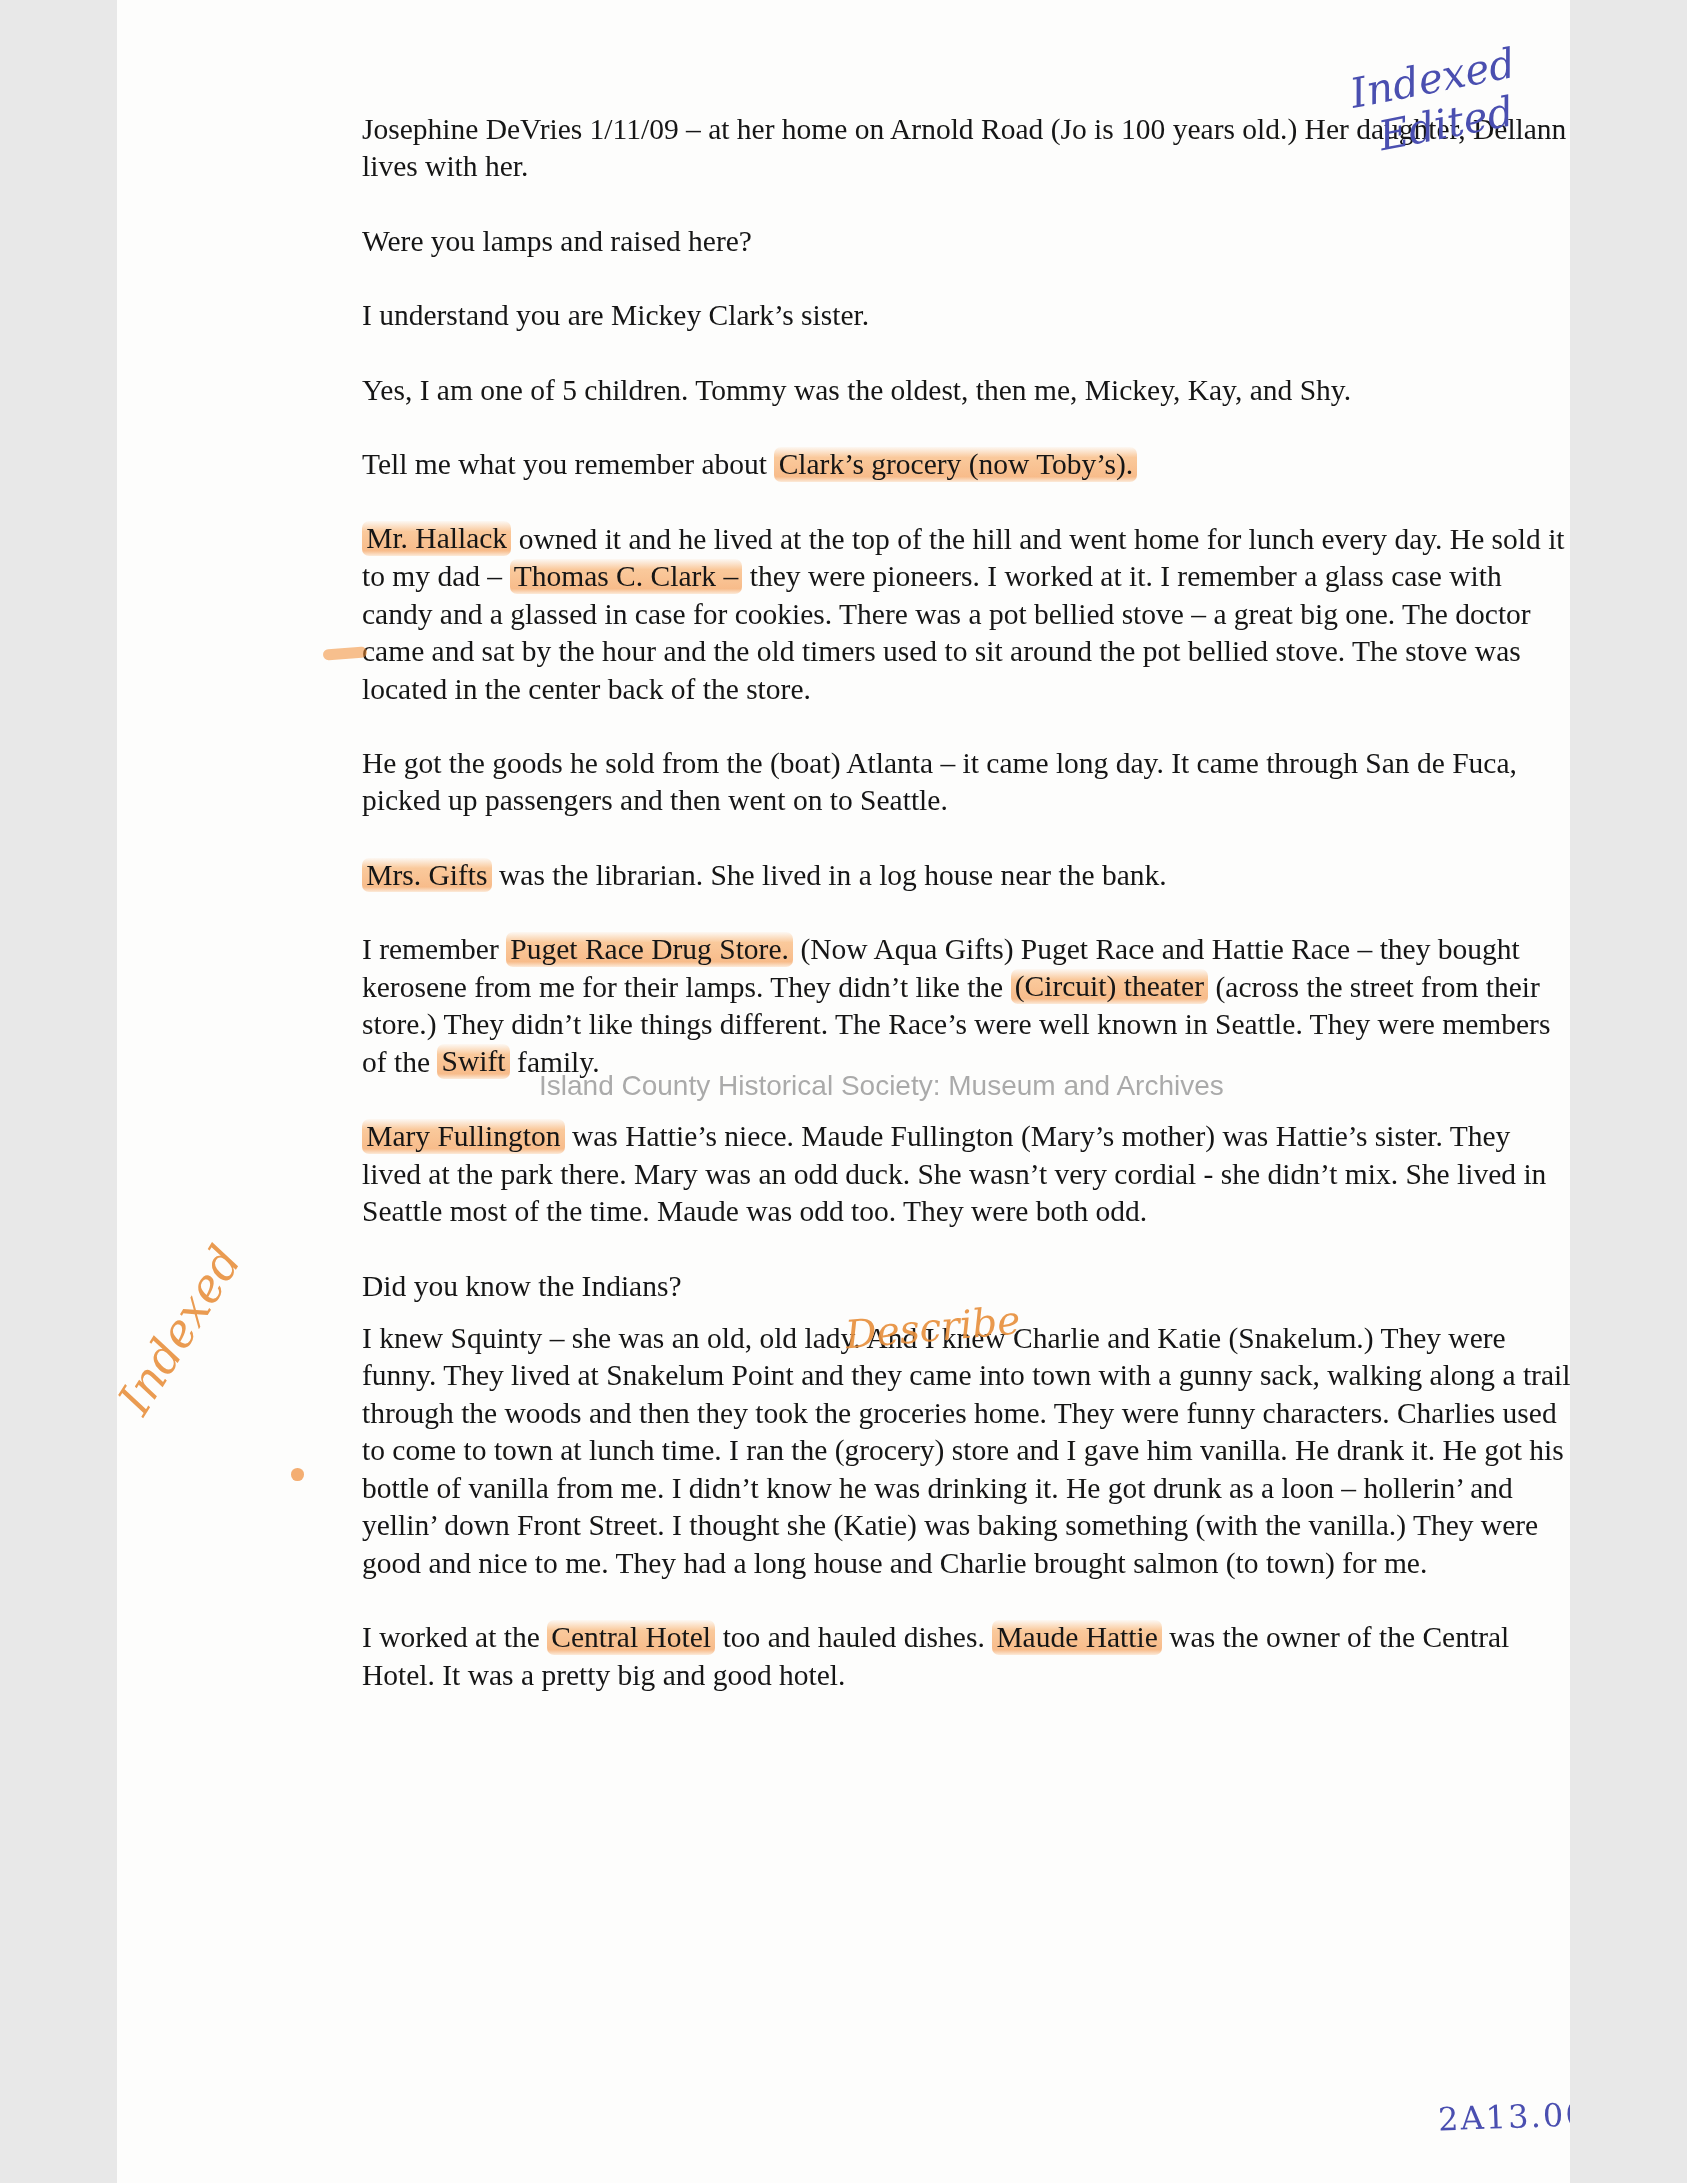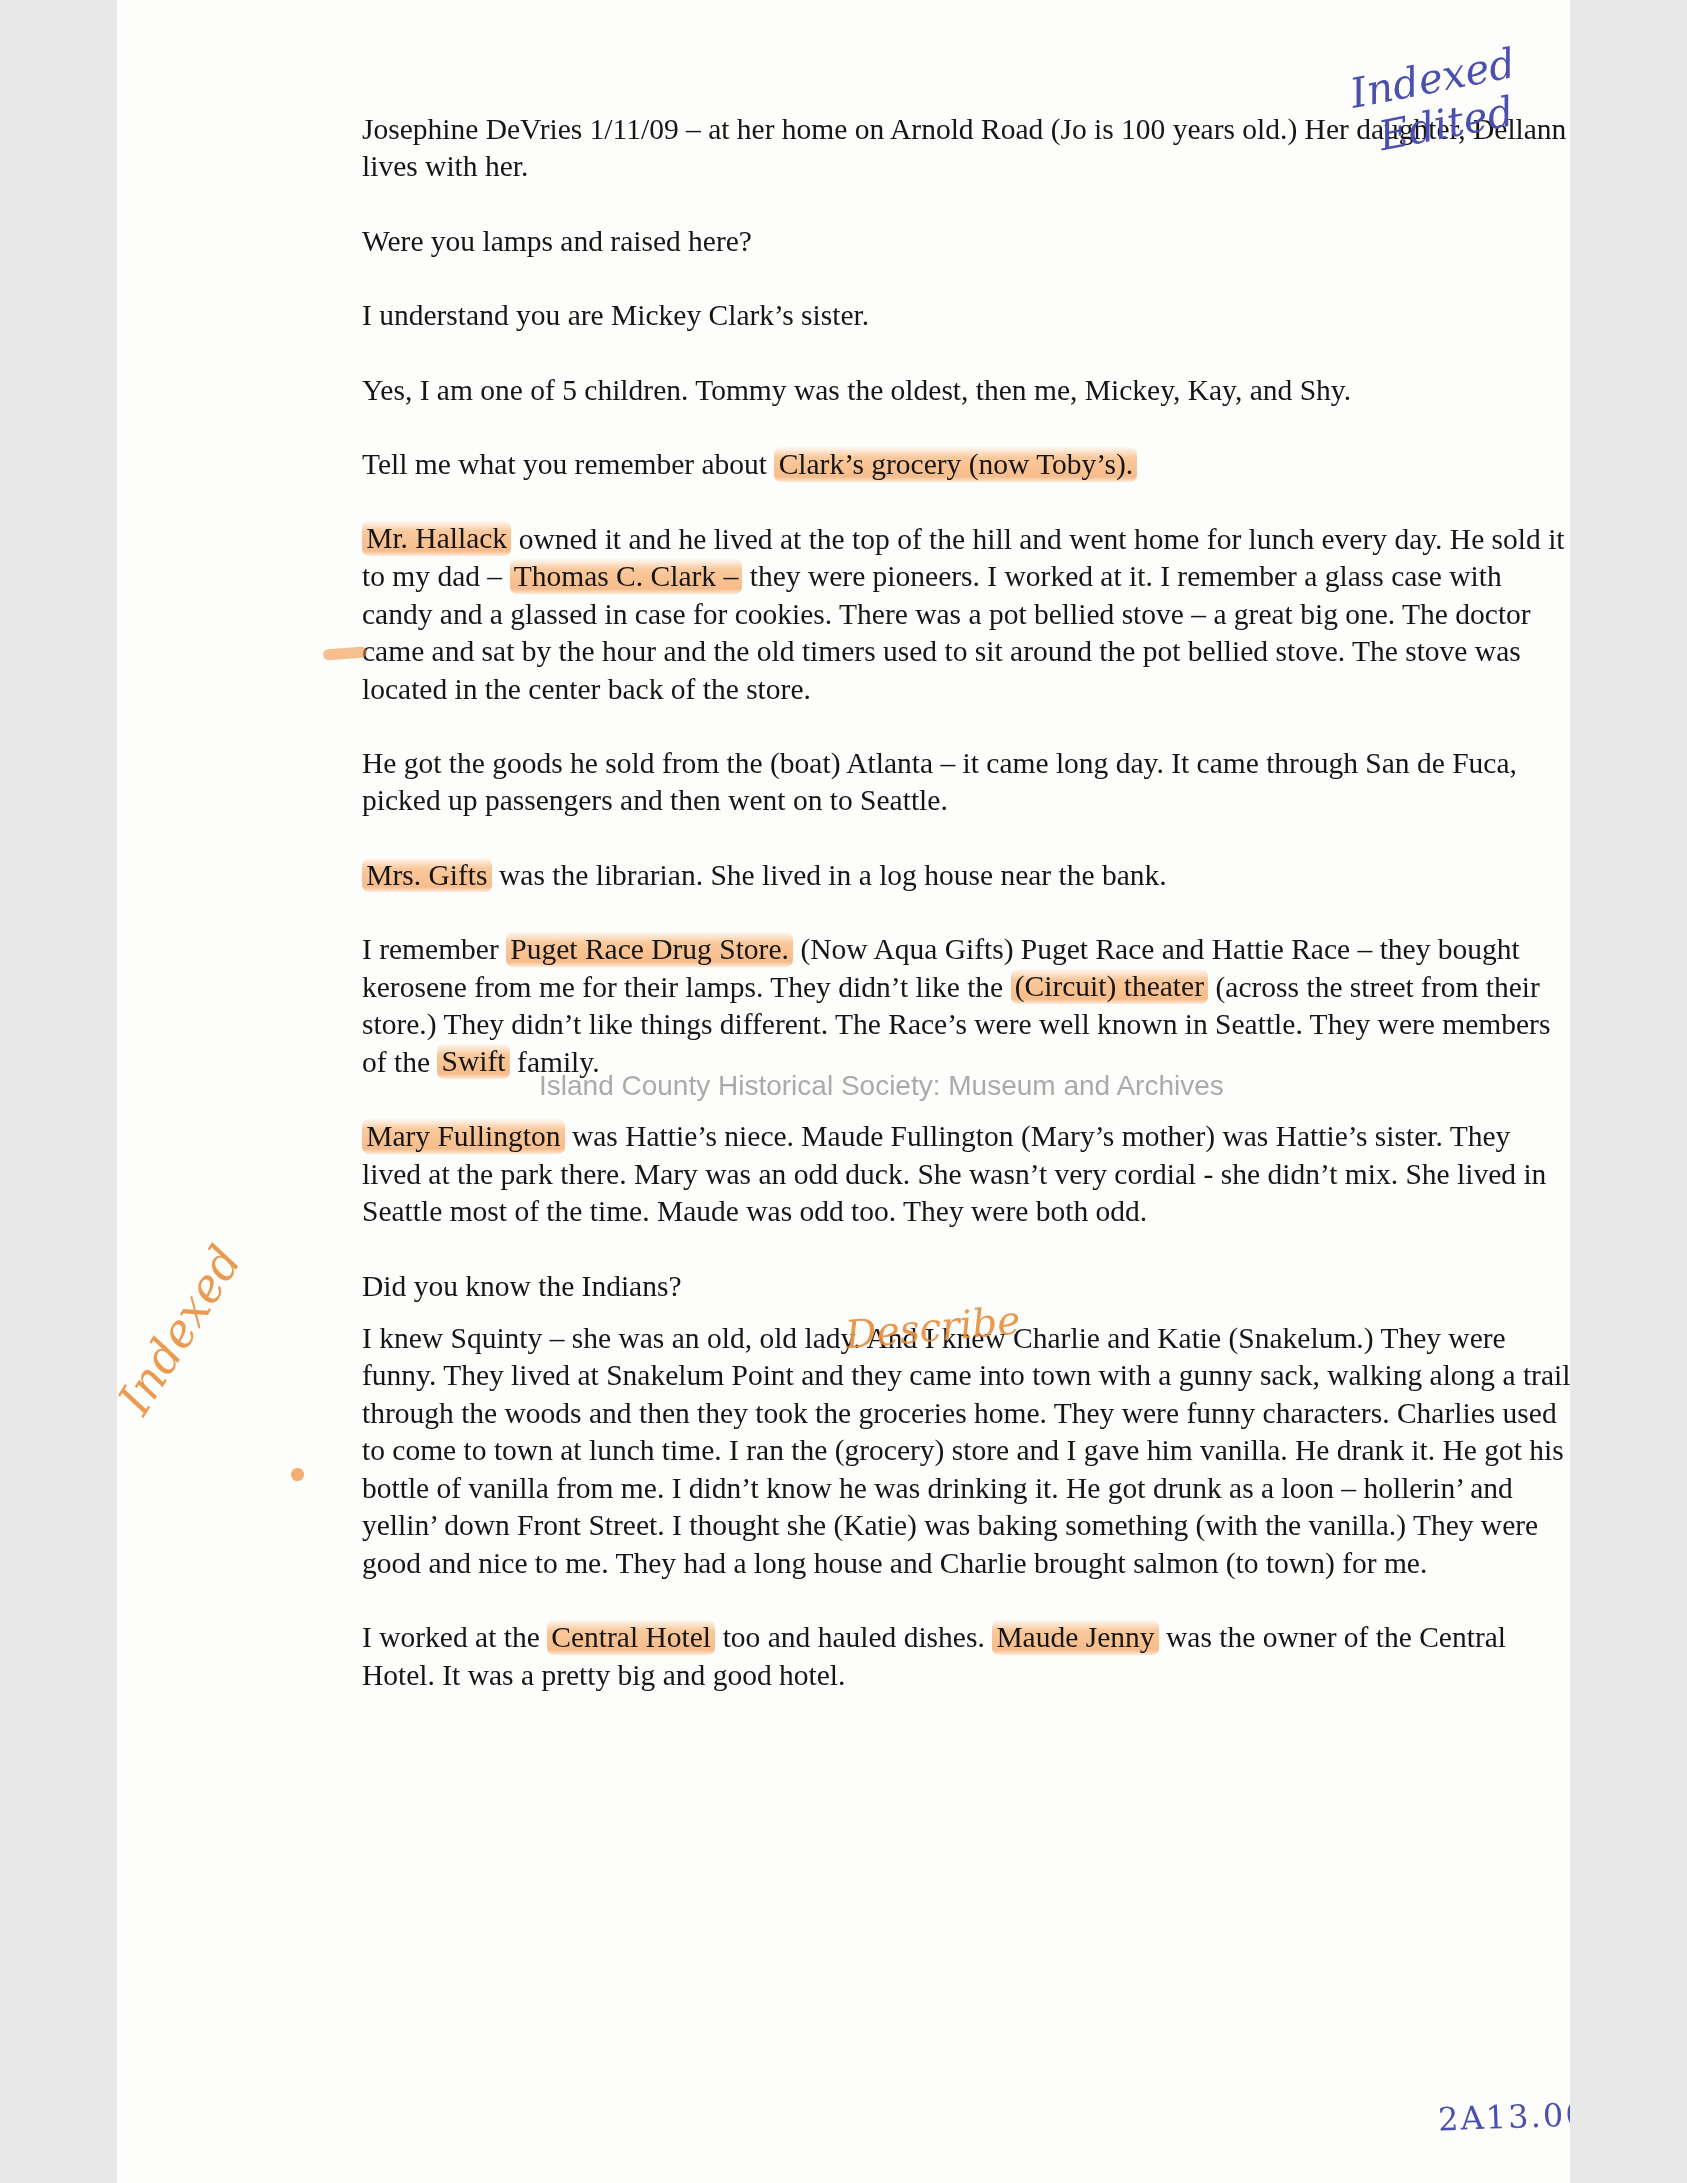--- a/index.html
+++ b/index.html
@@ -116,21 +116,21 @@
       <p class="para"><span>I understand you are Mickey Clark’s sister.</span></p>
       <p class="para"><span>Yes, I am one of 5 children. Tommy was the oldest, then me, Mickey, Kay, and Shy.</span></p>
       <p class="para"><span>Tell me what you remember about </span><span class="hl">Clark’s grocery (now Toby’s).</span></p>
       <p class="para"><span class="hl">Mr. Hallack</span><span> owned it and he lived at the top of the hill and went home for lunch every day. He sold it to my dad – </span><span class="hl">Thomas C. Clark –</span><span> they were pioneers. I worked at it. I remember a glass case with candy and a glassed in case for cookies. There was a pot bellied stove – a great big one. The doctor came and sat by the hour and the old timers used to sit around the pot bellied stove. The stove was located in the center back of the store.</span></p>
       <p class="para"><span>He got the goods he sold from the (boat) Atlanta – it came long day. It came through San de Fuca,  picked up passengers and then went on to Seattle.</span></p>
       <p class="para"><span class="hl">Mrs. Gifts</span><span> was the librarian. She lived in a log house near the bank.</span></p>
       <p class="para"><span>I remember </span><span class="hl">Puget Race Drug Store.</span><span> (Now Aqua Gifts) Puget Race and Hattie Race – they bought kerosene from me for their lamps. They didn’t like the </span><span class="hl">(Circuit) theater</span><span> (across the street from their store.) They didn’t like things different. The Race’s were well known in Seattle. They were members of the </span><span class="hl">Swift</span><span> family.</span></p>
       <p class="para"><span class="hl">Mary Fullington</span><span> was Hattie’s niece. Maude Fullington (Mary’s mother) was Hattie’s sister. They lived at the park there. Mary was an odd duck. She wasn’t very cordial - she didn’t mix. She lived in Seattle most of the time. Maude was odd too. They were both odd.</span></p>
       <p class="para no-gap"><span>Did you know the Indians?</span></p>
       <p class="para"><span>I knew Squinty – she was an old, old lady. And I knew Charlie and Katie (Snakelum.) They were funny. They lived at Snakelum Point and they came into town with a gunny sack, walking along a trail through the woods and then they took the groceries home. They were funny characters. Charlies used to come to town at lunch time. I ran the (grocery) store and I gave him vanilla. He drank it. He got his bottle of vanilla from me. I didn’t know he was drinking it. He got drunk as a loon – hollerin’ and yellin’ down Front Street. I thought she (Katie) was baking something (with the vanilla.) They were good and nice to me. They had a long house and Charlie brought salmon (to town) for me.</span></p>
-      <p class="para"><span>I worked at the </span><span class="hl">Central Hotel</span><span> too and hauled dishes. </span><span class="hl">Maude Jenny</span><span> was the owner of the Central Hotel. It was a pretty big and good hotel.</span></p>
+      <p class="para"><span>I worked at the </span><span class="hl">Central Hotel</span><span> too and hauled dishes. </span><span class="hl">Maude Hattie</span><span> was the owner of the Central Hotel. It was a pretty big and good hotel.</span></p>
     </div>
 
   <div class="watermark">Island County Historical Society: Museum and Archives</div>
 
   <div class="hand hand-blue hw-top-right">
     <div class="l1">Indexed</div>
     <div class="l2">Edited</div>
   </div>
 
   <div class="hand hand-orange hw-left-margin">Indexed</div>

